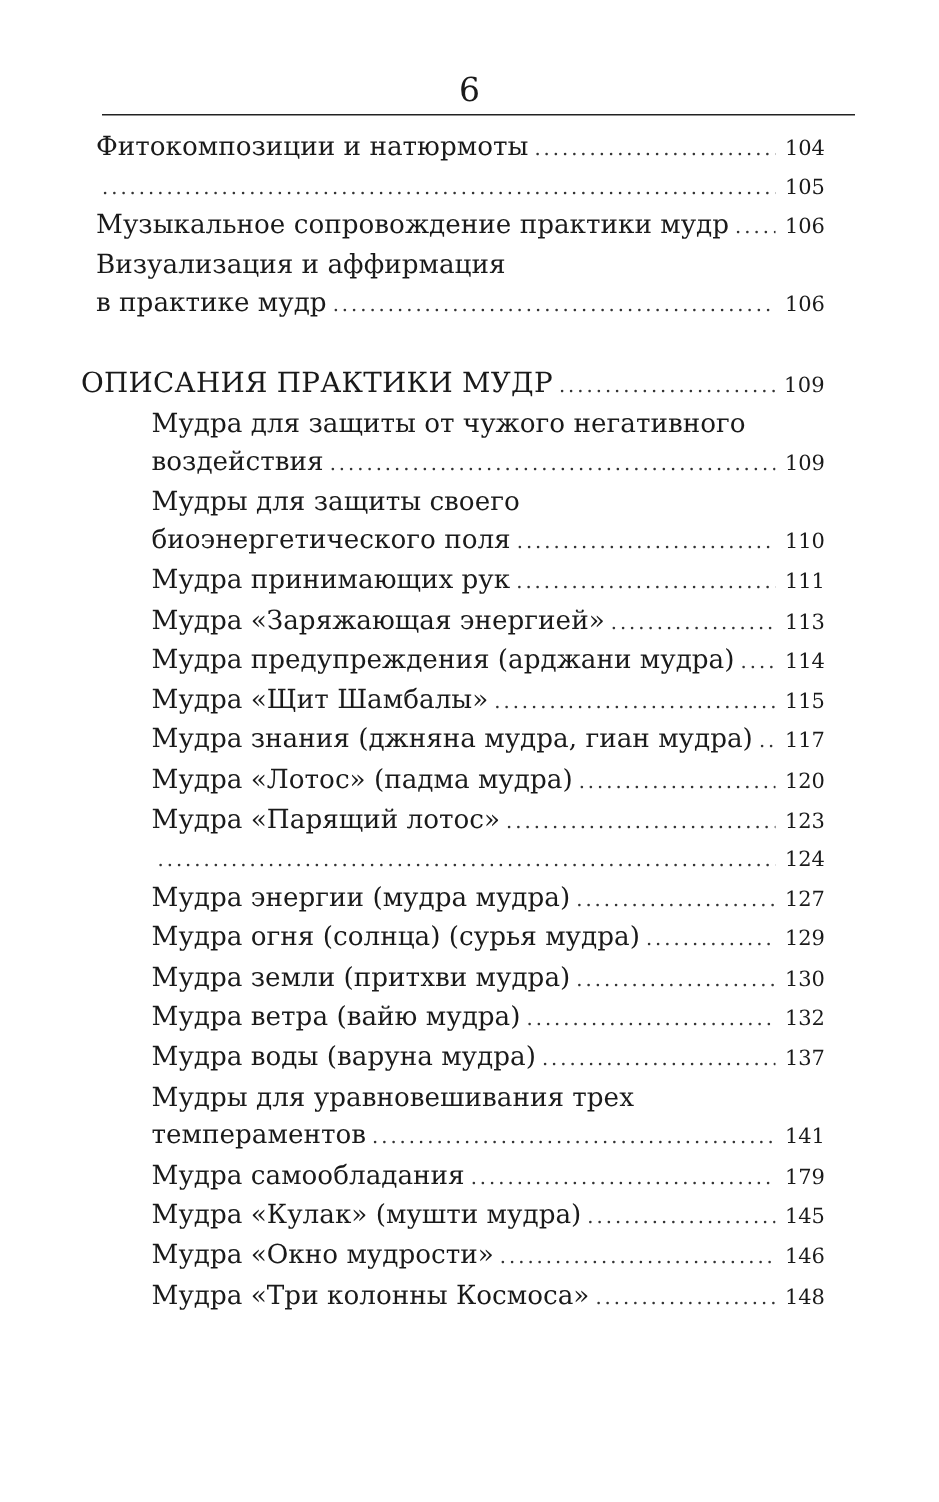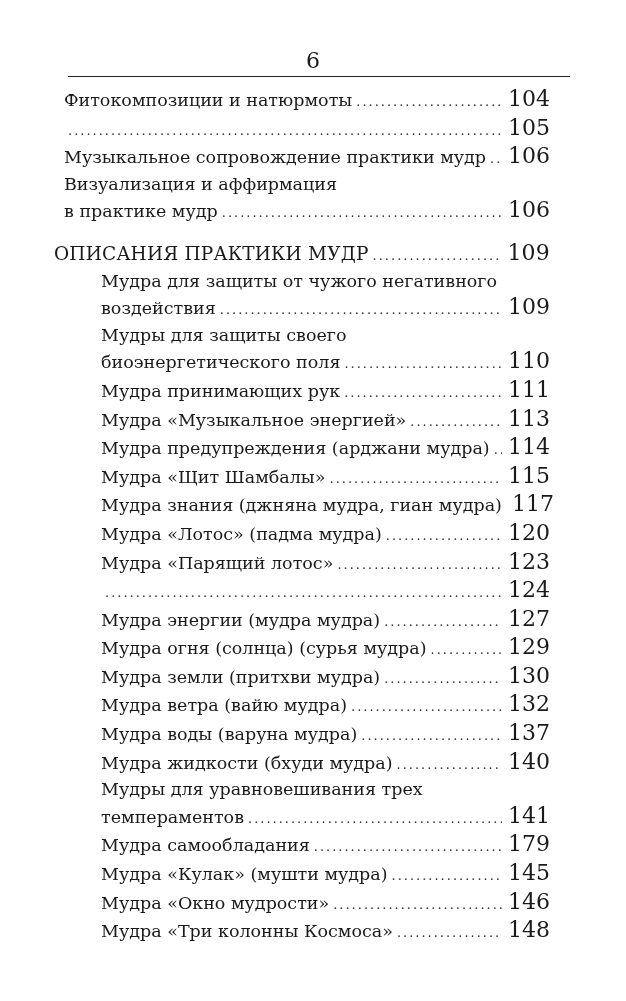--- a/index.html
+++ b/index.html
@@ -4,29 +4,29 @@
 <style>
   html, body { margin: 0; padding: 0; background: #ffffff; }
   body { width: 626px; height: 1001px; position: relative; overflow: hidden;
          font-family: "DejaVu Serif", serif; color: #1a1a1a; }
   .page-number { position: absolute; top: 48px; left: 0; width: 626px; text-align: center;
                  font-size: 22px; }
   .rule { position: absolute; top: 76px; left: 68px; width: 502px; height: 0;
           border-top: 1.5px solid #222; }
   .toc { position: absolute; top: 86px; left: 64px; width: 486px; }
   .entry { font-size: 17.5px; line-height: 25.6px; }
-  .entry.section { margin-top: 14px; margin-left: -10px; width: 496px;
+  .entry.section { margin-top: 26px; margin-left: -10px; width: 496px;
                    font-size: 18.5px; letter-spacing: 0.2px; }
   .entry.sub { margin-left: 37px; }
   .line { display: flex; align-items: baseline; white-space: nowrap; }
   .line .text { flex: 0 0 auto; }
   .line .dots { flex: 1 1 auto; overflow: hidden; margin: 0 6px 0 4px; font-size: 13px;
                 letter-spacing: 2px; color: #333; }
   .line .dots::before { content: "......................................................................................................................"; }
-  .line .page { flex: 0 0 auto; text-align: center; font-size: 22px; }
+  .line .page { flex: 0 0 auto; text-align: center; font-size: 14px; }
   .first-line { white-space: nowrap; }
 </style>
 </head>
 <body>
 
 <div class="page-number">6</div>
 <div class="rule"></div>
 
 <div class="toc">
 
@@ -85,21 +85,21 @@
   </div>
   <div class="entry sub">
     <div class="line">
         <span class="text">Мудра принимающих рук</span>
         <span class="dots"></span>
         <span class="page">111</span>
       </div>
   </div>
   <div class="entry sub">
     <div class="line">
-        <span class="text">Мудра «Музыкальное энергией»</span>
+        <span class="text">Мудра «Заряжающая энергией»</span>
         <span class="dots"></span>
         <span class="page">113</span>
       </div>
   </div>
   <div class="entry sub">
     <div class="line">
         <span class="text">Мудра предупреждения (арджани мудра)</span>
         <span class="dots"></span>
         <span class="page">114</span>
       </div>
@@ -167,27 +167,20 @@
       </div>
   </div>
   <div class="entry sub">
     <div class="line">
         <span class="text">Мудра воды (варуна мудра)</span>
         <span class="dots"></span>
         <span class="page">137</span>
       </div>
   </div>
   <div class="entry sub">
-    <div class="line">
-        <span class="text">Мудра жидкости (бхуди мудра)</span>
-        <span class="dots"></span>
-        <span class="page">140</span>
-      </div>
-  </div>
-  <div class="entry sub">
     <div class="first-line">Мудры для уравновешивания трех</div>
     <div class="line">
         <span class="text">темпераментов</span>
         <span class="dots"></span>
         <span class="page">141</span>
       </div>
   </div>
   <div class="entry sub">
     <div class="line">
         <span class="text">Мудра самообладания</span>

